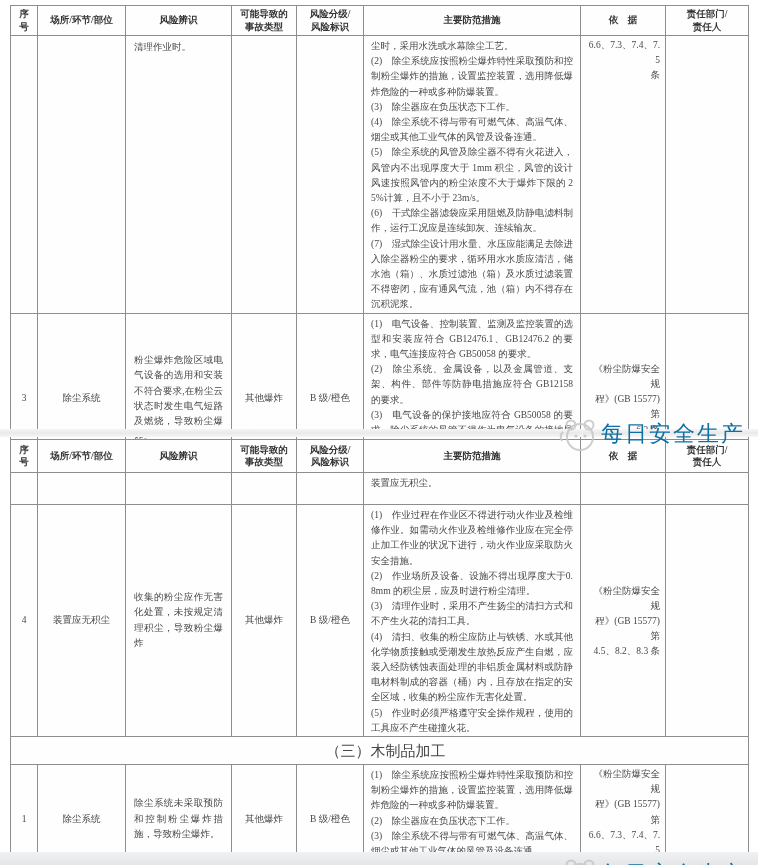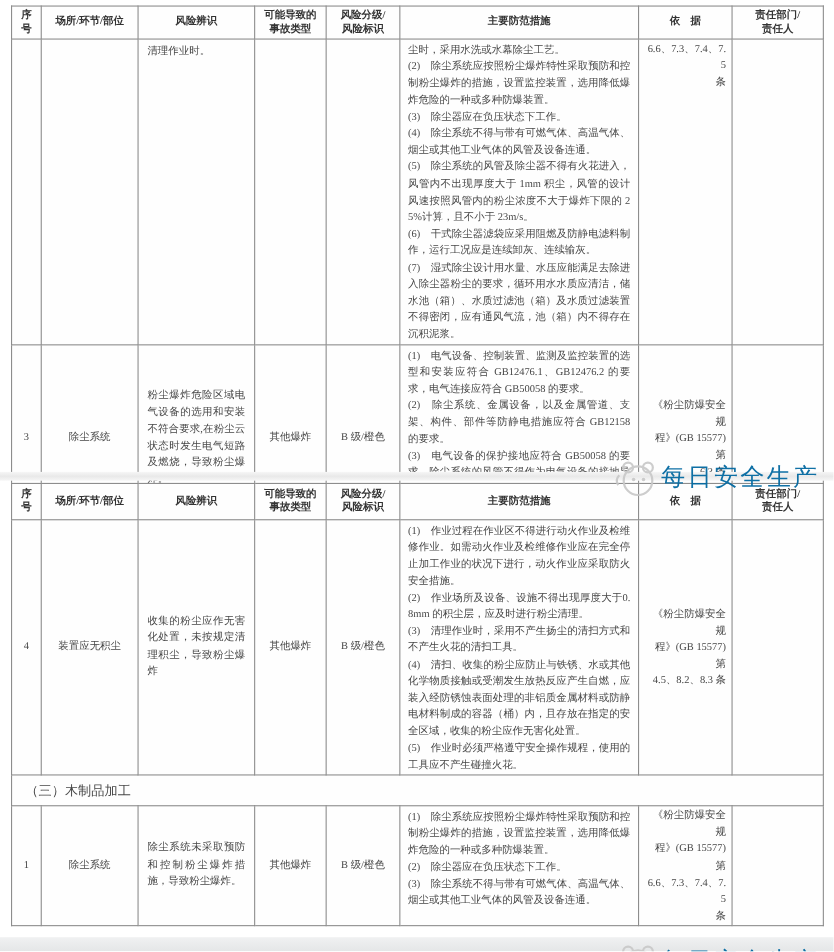--- a/index.html
+++ b/index.html
@@ -14,21 +14,21 @@
     font-size:9.5px; font-weight:bold; color:#333;
     text-align:center; white-space:pre-line; line-height:12.5px; padding:2px 1px;
   }
   .t td { font-size:9.5px; color:#474747; }
   td.c    { text-align:center; line-height:13.5px; padding:2px 3px; }
   td.meas { vertical-align:top; text-align:justify; white-space:pre-line;
             line-height:15.2px; padding:3px 7px 0 7px; word-break:break-all;font-family:Liberation Serif, serif; }
   td.basis{ white-space:pre-line; line-height:15.2px; padding:2px 5px 0 6px; text-align:right; word-break:break-all; }
   td.top  { vertical-align:top; }
   td.risk { text-align:justify; white-space:pre-line; line-height:15.2px; padding:4px 8px; word-break:break-all; }
-  td.sect { text-align:left; padding:2px 0 2px 12px; font-size:12px; line-height:14px; }
+  td.sect { text-align:center; padding:2px 0 2px 12px; font-size:15px; line-height:14px; }
   tr.h28 { height:28px; } tr.h33 { height:33px; } tr.h32 { height:32px; }
   tr.h262{ height:262px; } tr.h130{ height:130px; } tr.h232{ height:232px; }
   tr.h100{ height:100px; }
   .t1 { left:10px; top:5px;   width:738px; }
   .t2 { left:10px; top:439px; width:738px; }
   .gap-band    { position:absolute; left:0; top:429px;  width:758px; height:8px;
                  background:linear-gradient(#f6f6f6,#e9e9e9,#f6f6f6); }
   .bottom-band { position:absolute; left:0; top:852px; width:758px; height:13px;
                  background:linear-gradient(#f0f1f2,#e4e6e7); z-index:4; }
   .wm { position:absolute; display:flex; align-items:center; color:#0369a1;
@@ -125,20 +125,30 @@
       <th>风险辨识</th>
       <th>可能导致的
 事故类型</th>
       <th>风险分级/
 风险标识</th>
       <th>主要防范措施</th>
       <th>依　据</th>
       <th>责任部门/
 责任人</th>
     </tr>
+    <tr class="h32">
+      <td class="c"></td>
+      <td class="c"></td>
+      <td class="risk top"></td>
+      <td class="c"></td>
+      <td class="c"></td>
+      <td class="meas">装置应无积尘。</td>
+      <td class="basis top"></td>
+      <td class="c"></td>
+    </tr>
     <tr class="h232">
       <td class="c">4</td>
       <td class="c">装置应无积尘</td>
       <td class="risk">收集的粉尘应作无害化处置，未按规定清理积尘，导致粉尘爆炸</td>
       <td class="c">其他爆炸</td>
       <td class="c">B 级/橙色</td>
       <td class="meas">(1)　作业过程在作业区不得进行动火作业及检维修作业。如需动火作业及检维修作业应在完全停止加工作业的状况下进行，动火作业应采取防火安全措施。
 (2)　作业场所及设备、设施不得出现厚度大于0.8mm 的积尘层，应及时进行粉尘清理。
 (3)　清理作业时，采用不产生扬尘的清扫方式和不产生火花的清扫工具。
 (4)　清扫、收集的粉尘应防止与铁锈、水或其他化学物质接触或受潮发生放热反应产生自燃，应装入经防锈蚀表面处理的非铝质金属材料或防静电材料制成的容器（桶）内，且存放在指定的安全区域，收集的粉尘应作无害化处置。

